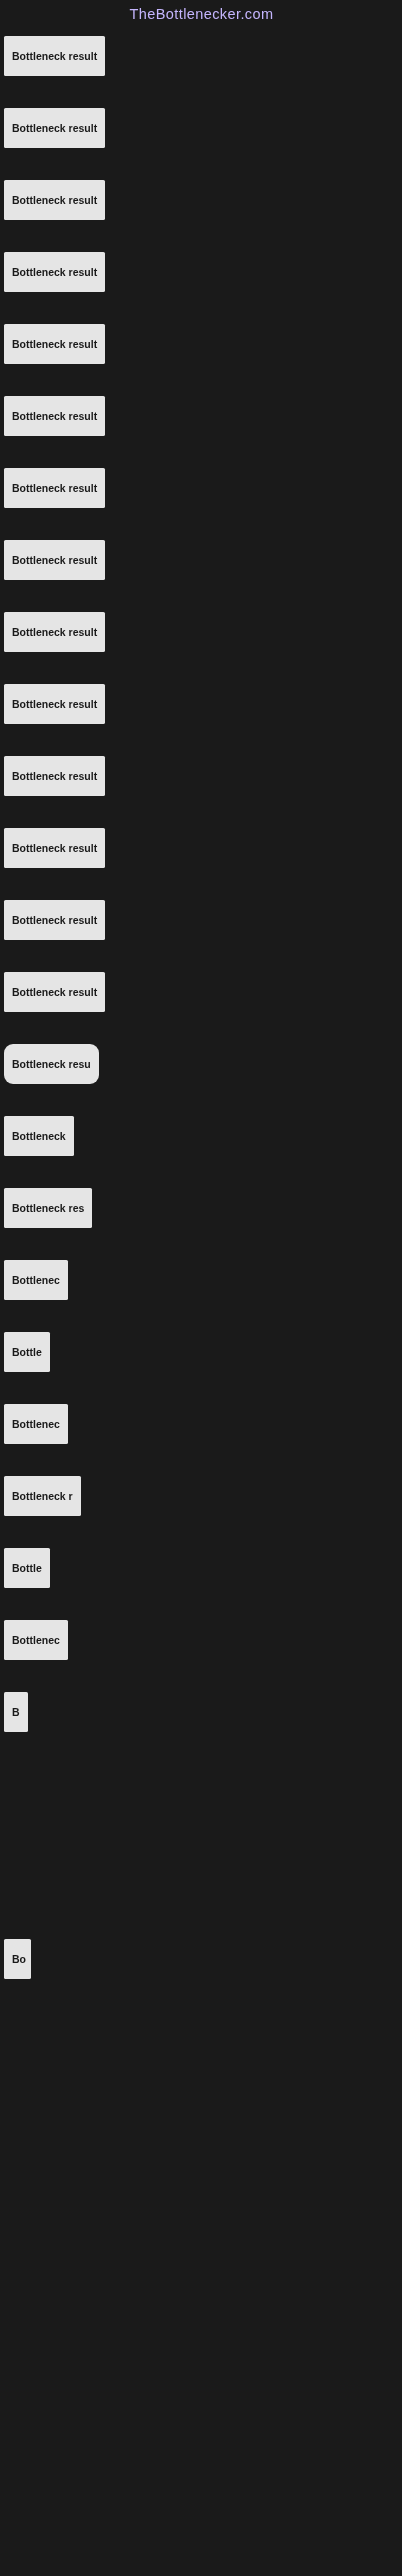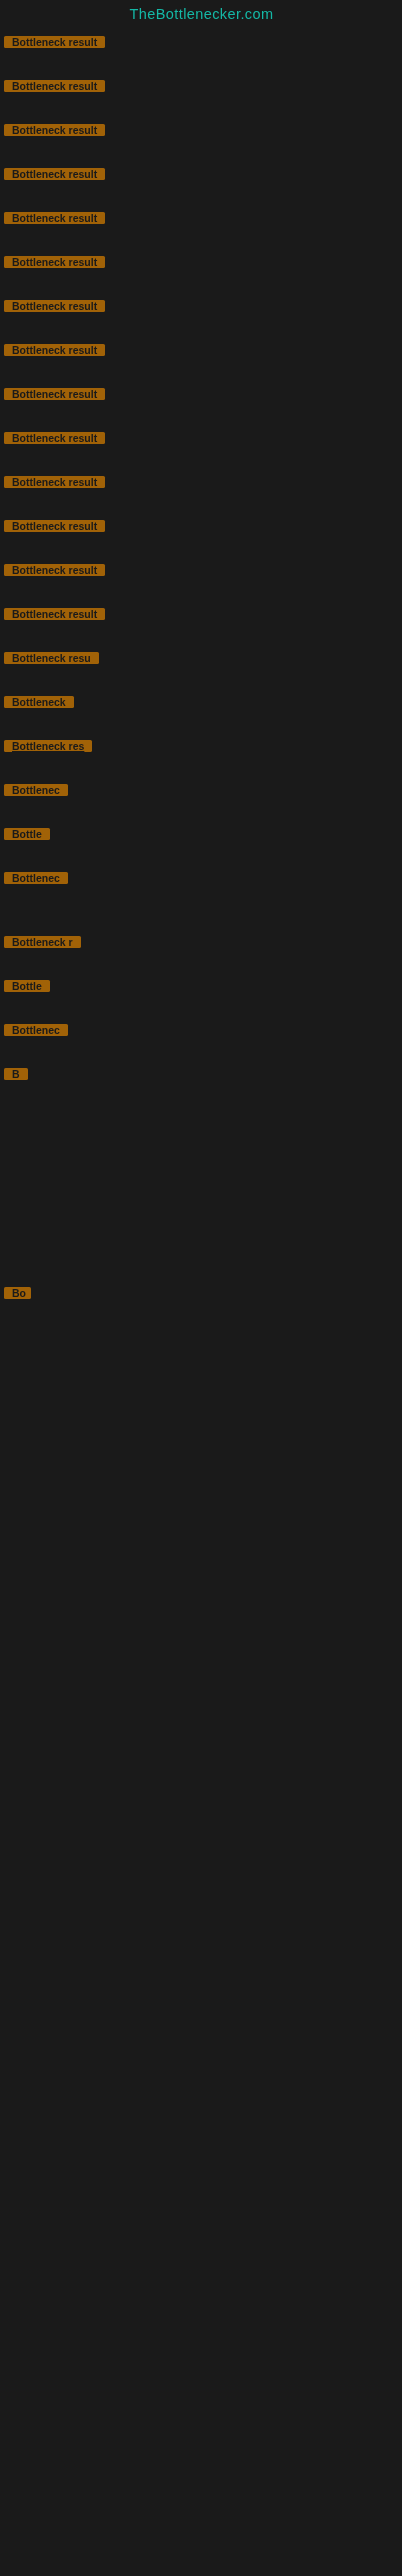--- a/index.html
+++ b/index.html
@@ -9,36 +9,36 @@
     }
     body {
       width: 403px;
       min-height: 2576px;
       background-color: #1a1a1a;
       font-family: Arial, sans-serif;
       position: relative;
     }
     .site-title {
       text-align: center;
-      color: #14b8a6;
+      color: #c4b5fd;
       font-size: 14.5px;
       padding: 6.4px 0 9.7px 0;
       letter-spacing: 0.4px;
     }
     .bottleneck-item {
       margin: 0 0 14.5px 0;
       padding: 0 0 14.5px 0;
     }
     .bottleneck-badge {
       display: inline-block;
-      background-color: #a16207;
+      background-color: #e5e5e5;
       color: #1a1a1a;
       font-size: 10.5px;
       font-weight: bold;
-      padding: 0 8px;
+      padding: 14px 8px;
       border-radius: 1.6px;
       white-space: nowrap;
       overflow: hidden;
     }
     .items-container {
       padding: 4px 0 0 4px;
     }
   </style>
 </head>
 <body>
@@ -53,27 +53,27 @@
     <div class="bottleneck-item"><div class="bottleneck-badge" style="max-width: 125px; width: auto;">Bottleneck result</div></div>
     <div class="bottleneck-item"><div class="bottleneck-badge" style="max-width: 125px; width: auto;">Bottleneck result</div></div>
     <div class="bottleneck-item"><div class="bottleneck-badge" style="max-width: 125px; width: auto;">Bottleneck result</div></div>
     <div class="bottleneck-item"><div class="bottleneck-badge" style="max-width: 125px; width: auto;">Bottleneck result</div></div>
     <div class="bottleneck-item"><div class="bottleneck-badge" style="max-width: 125px; width: auto;">Bottleneck result</div></div>
     <div class="bottleneck-item"><div class="bottleneck-badge" style="max-width: 125px; width: auto;">Bottleneck result</div></div>
     <div class="bottleneck-item"><div class="bottleneck-badge" style="max-width: 125px; width: auto;">Bottleneck result</div></div>
     <div class="bottleneck-item"><div class="bottleneck-badge" style="max-width: 121px; width: auto;">Bottleneck result</div></div>
     <div class="bottleneck-item"><div class="bottleneck-badge" style="max-width: 119px; width: auto;">Bottleneck result</div></div>
     <div class="bottleneck-item"><div class="bottleneck-badge" style="max-width: 117px; width: auto;">Bottleneck result</div></div>
-    <div class="bottleneck-item"><div class="bottleneck-badge" style="max-width: 106px; width: auto;">Bottleneck resu</div></div>
+    <div class="bottleneck-item"><div class="bottleneck-badge" style="max-width: 106px; width: auto; border-radius: 9px;">Bottleneck resu</div></div>
     <div class="bottleneck-item"><div class="bottleneck-badge" style="max-width: 79px; width: auto; text-align: right;">Bottleneck</div></div>
-    <div class="bottleneck-item"><div class="bottleneck-badge" style="max-width: 98px; width: auto; text-decoration: underline;">Bottleneck res</div></div>
+    <div class="bottleneck-item"><div class="bottleneck-badge" style="max-width: 98px; width: auto;">Bottleneck res</div></div>
     <div class="bottleneck-item"><div class="bottleneck-badge" style="max-width: 72px; width: auto;">Bottlenec</div></div>
     <div class="bottleneck-item"><div class="bottleneck-badge" style="max-width: 56px; width: auto;">Bottle</div></div>
     <div class="bottleneck-item"><div class="bottleneck-badge" style="max-width: 72px; width: auto;">Bottlenec</div></div>
-    <div class="bottleneck-item"><div class="bottleneck-badge" style="max-width: 85px; width: auto; margin-top: 20px;">Bottleneck r</div></div>
+    <div class="bottleneck-item"><div class="bottleneck-badge" style="max-width: 85px; width: auto;">Bottleneck r</div></div>
     <div class="bottleneck-item"><div class="bottleneck-badge" style="max-width: 55px; width: auto;">Bottle</div></div>
     <div class="bottleneck-item"><div class="bottleneck-badge" style="max-width: 72px; width: auto;">Bottlenec</div></div>
     <div class="bottleneck-item"><div class="bottleneck-badge" style="max-width: 24px; width: auto;">B</div></div>
     <div class="bottleneck-item" style="min-height: 24px;"></div>
     <div class="bottleneck-item" style="min-height: 24px;"></div>
     <div class="bottleneck-item" style="min-height: 24px;"></div>
     <div class="bottleneck-item" style="min-height: 24px;"></div>
     <div class="bottleneck-item"><div class="bottleneck-badge" style="max-width: 27px; width: auto; margin-top: 21px;">Bo</div></div>
     <div class="bottleneck-item" style="min-height: 24px;"></div>
     <div class="bottleneck-item" style="min-height: 24px;"></div>

